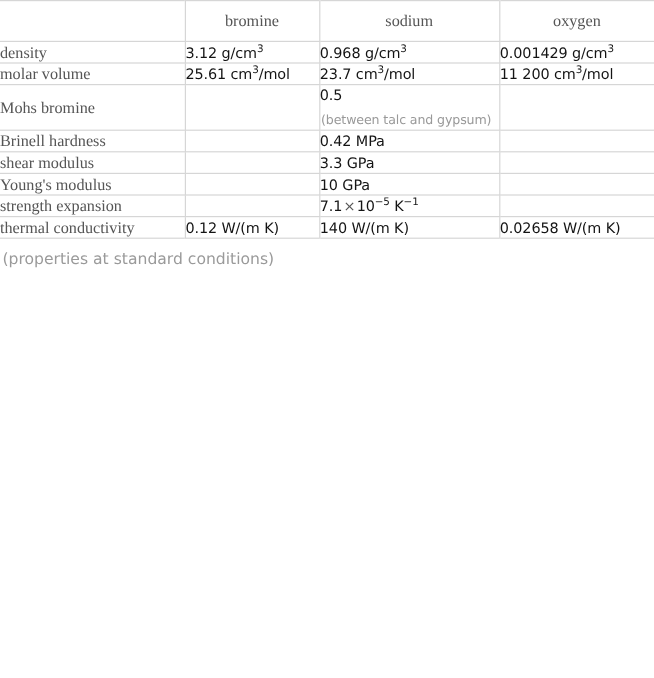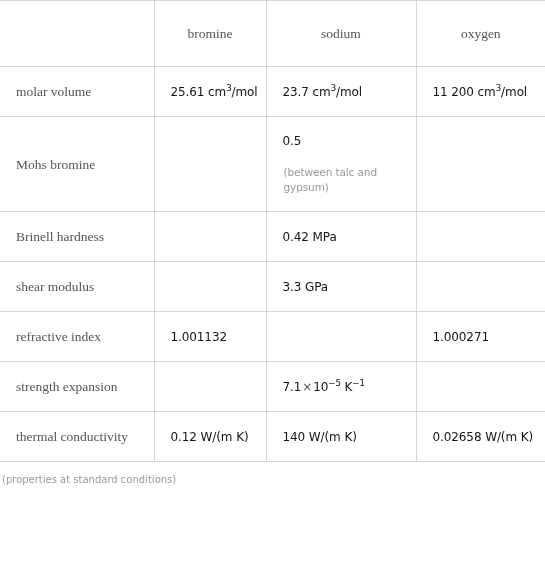--- a/index.html
+++ b/index.html
@@ -33,21 +33,21 @@
 
   table.props col.c-label  { width: 154px; }
   table.props col.c-v1     { width: 112px; }
   table.props col.c-v2     { width: 150px; }
   table.props col.c-v3     { width: 129px; }
 
   table.props th,
   table.props td {
     border-right: 1px solid #d6d6d6;
     border-bottom: 1px solid #d6d6d6;
-    padding: 16px;
+    padding: 0;
     vertical-align: middle;
     background: #ffffff;
   }
   table.props th:last-child,
   table.props td:last-child {
     border-right: none;
   }
   table.props tr:last-child td {
     border-bottom: none;
     margin-left: 28px;
@@ -97,39 +97,39 @@
 
   .val-main {
     display: block;
     white-space: nowrap;
   }
   .val-note {
     display: block;
     color: #999999;
     font-size: 10.5px;
     line-height: 15px;
-    margin-top: 16px;
+    margin-top: 6px;
     padding-left: 1px;
     white-space: normal;
   }
 
   sup {
     font-size: 0.72em;
     vertical-align: super;
     line-height: 0;
   }
 
   .times {
     padding: 0 1px;
     color: #555;
   }
 
   .footer-note {
     font-family: "DejaVu Sans", "Liberation Sans", sans-serif;
-    font-size: 10px;
+    font-size: 13px;
     color: #9a9a9a;
     padding: 11px 0 0 2px;
     line-height: 14px;
   }
 </style>
 </head>
 <body>
 
 <div class="sheet">
 
@@ -149,20 +149,32 @@
         <th>
           <span class="hdr-txt">sodium</span>
         </th>
         <th>
           <span class="hdr-txt">oxygen</span>
         </th>
       </tr>
     </thead>
     <tbody id="props-body">
         <tr>
+          <td class="rowlabel">density</td>
+          <td class="val">
+            <span class="val-main">3.12 g/cm<sup>3</sup></span>
+          </td>
+          <td class="val">
+            <span class="val-main">0.968 g/cm<sup>3</sup></span>
+          </td>
+          <td class="val">
+            <span class="val-main">0.001429 g/cm<sup>3</sup></span>
+          </td>
+        </tr>
+        <tr>
           <td class="rowlabel">molar volume</td>
           <td class="val">
             <span class="val-main">25.61 cm<sup>3</sup>/mol</span>
           </td>
           <td class="val">
             <span class="val-main">23.7 cm<sup>3</sup>/mol</span>
           </td>
           <td class="val">
             <span class="val-main">11 200 cm<sup>3</sup>/mol</span>
           </td>
@@ -186,28 +198,26 @@
         </tr>
         <tr>
           <td class="rowlabel">shear modulus</td>
           <td class="val empty"></td>
           <td class="val">
             <span class="val-main">3.3 GPa</span>
           </td>
           <td class="val empty"></td>
         </tr>
         <tr>
-          <td class="rowlabel">refractive index</td>
-          <td class="val">
-            <span class="val-main">1.001132</span>
-          </td>
-          <td class="val empty"></td>
-          <td class="val">
-            <span class="val-main">1.000271</span>
-          </td>
+          <td class="rowlabel">Young's modulus</td>
+          <td class="val empty"></td>
+          <td class="val">
+            <span class="val-main">10 GPa</span>
+          </td>
+          <td class="val empty"></td>
         </tr>
         <tr>
           <td class="rowlabel">strength expansion</td>
           <td class="val empty"></td>
           <td class="val">
             <span class="val-main">7.1<span class="times">×</span>10<sup>−5</sup> K<sup>−1</sup></span>
           </td>
           <td class="val empty"></td>
         </tr>
         <tr>

